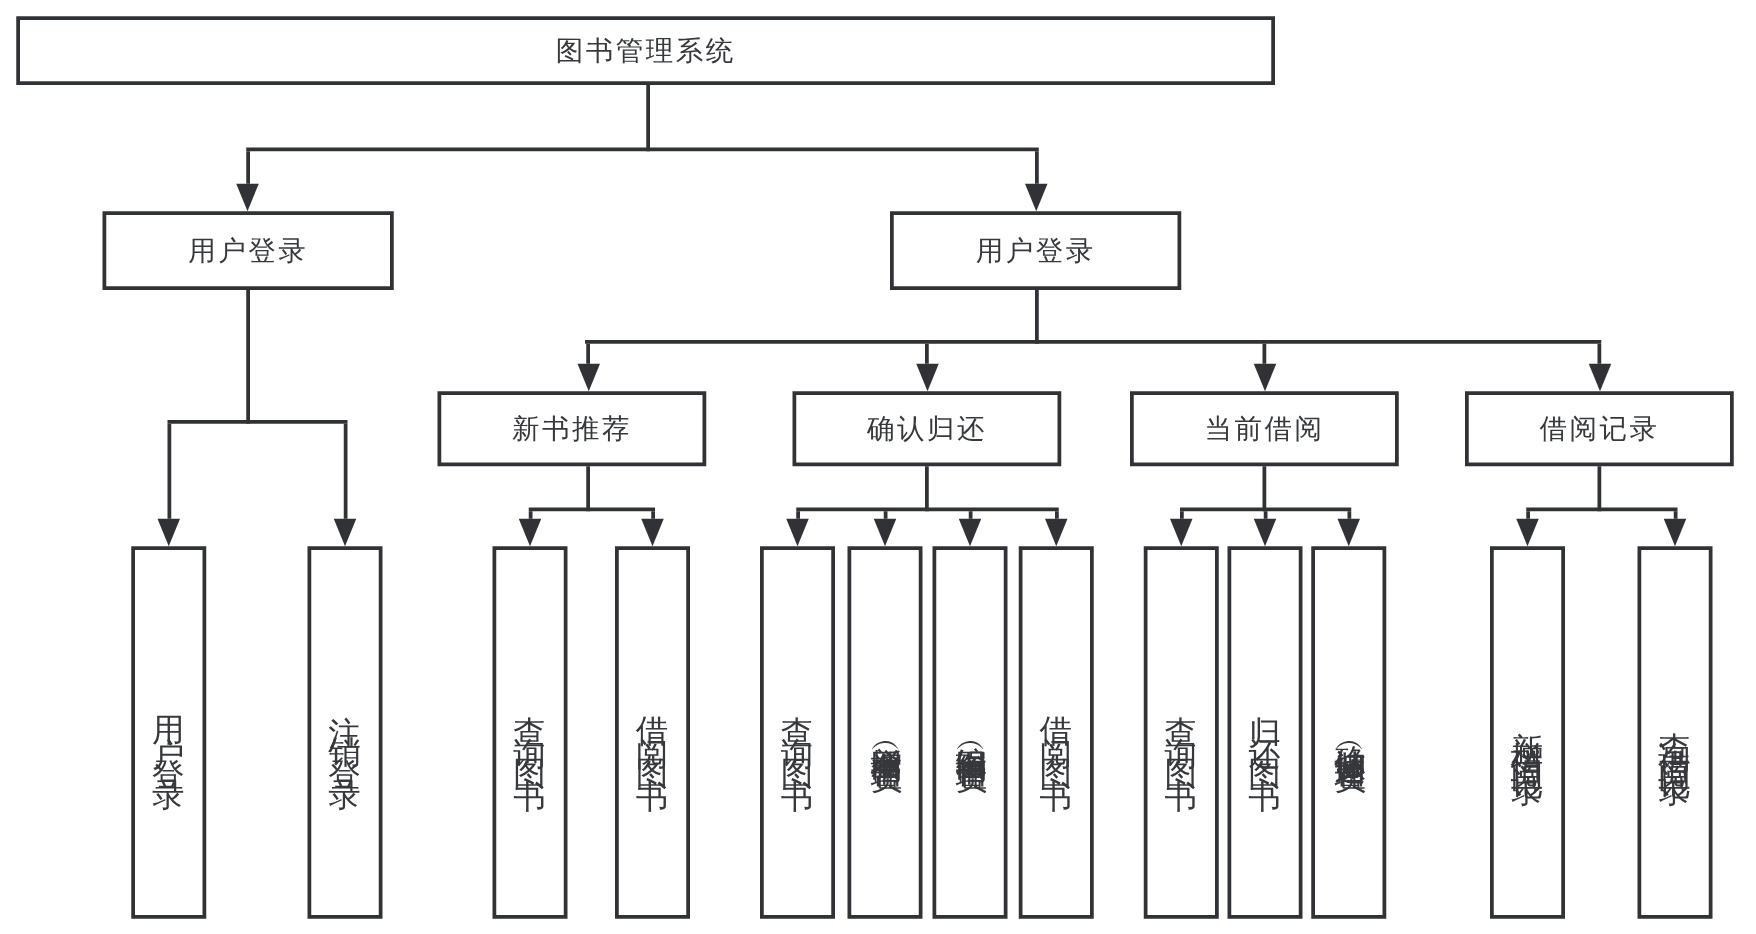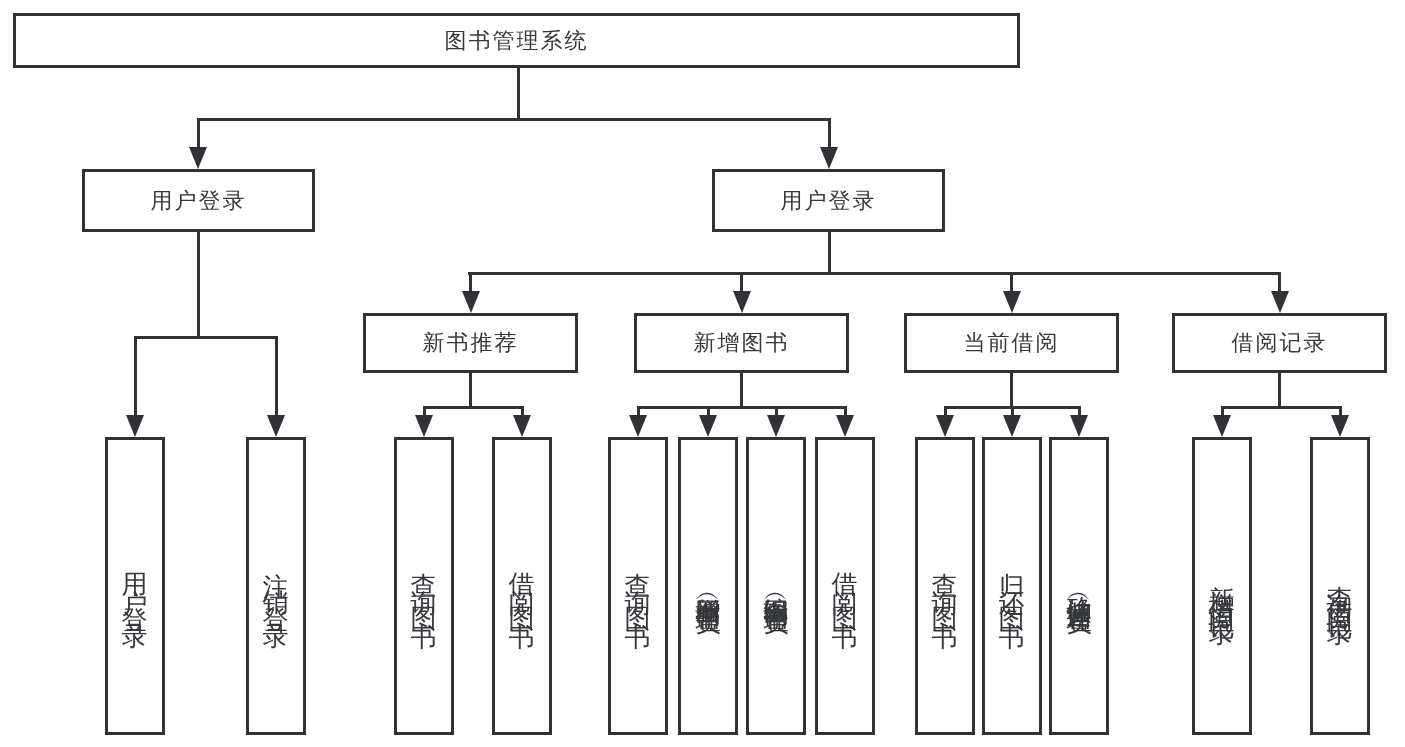--- a/index.html
+++ b/index.html
@@ -54,25 +54,25 @@
     <span class="hlabel">图书管理系统</span>
   </div>
 
   <div class="node lvl2" style="left:82px">
     <span class="hlabel">用户登录</span>
   </div>
   <div class="node lvl2" style="left:712px">
     <span class="hlabel">用户登录</span>
   </div>
 
-  <div class="node lvl3" style="left:363px">
+  <div class="node lvl3" style="left:350px">
     <span class="hlabel">新书推荐</span>
   </div>
   <div class="node lvl3" style="left:634px">
-    <span class="hlabel">新增图书</span>
+    <span class="hlabel">确认归还</span>
   </div>
   <div class="node lvl3" style="left:1172px">
     <span class="hlabel">借阅记录</span>
   </div>
   <div class="node lvl3" style="left:904px">
     <span class="hlabel">当前借阅</span>
   </div>
 
   <div class="node leaf" style="left:105px">
     <span class="vlabel ls-wide">用户登录</span>

